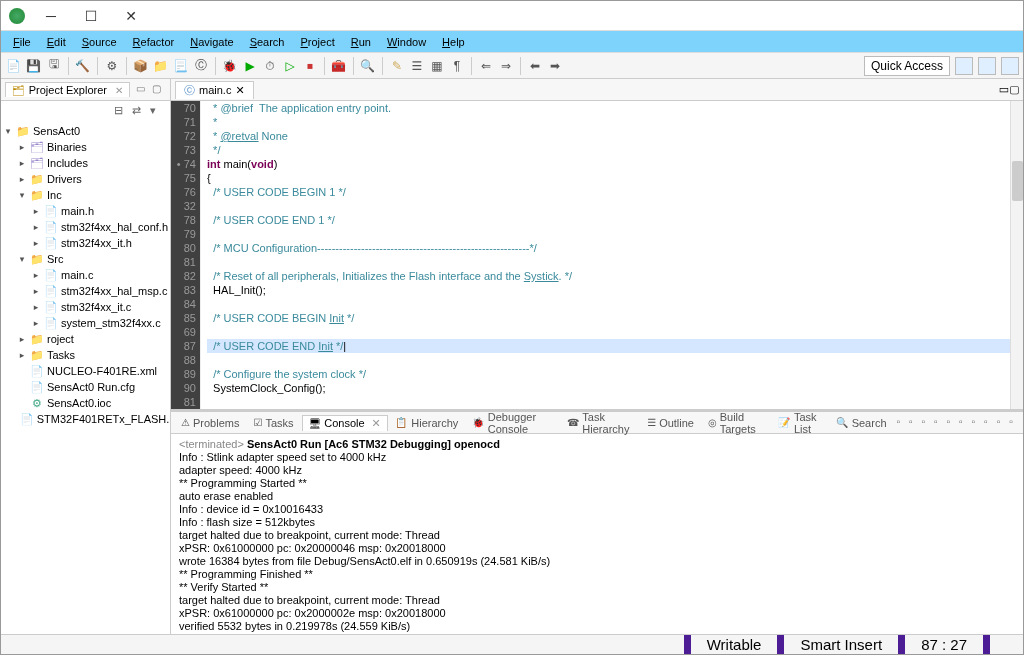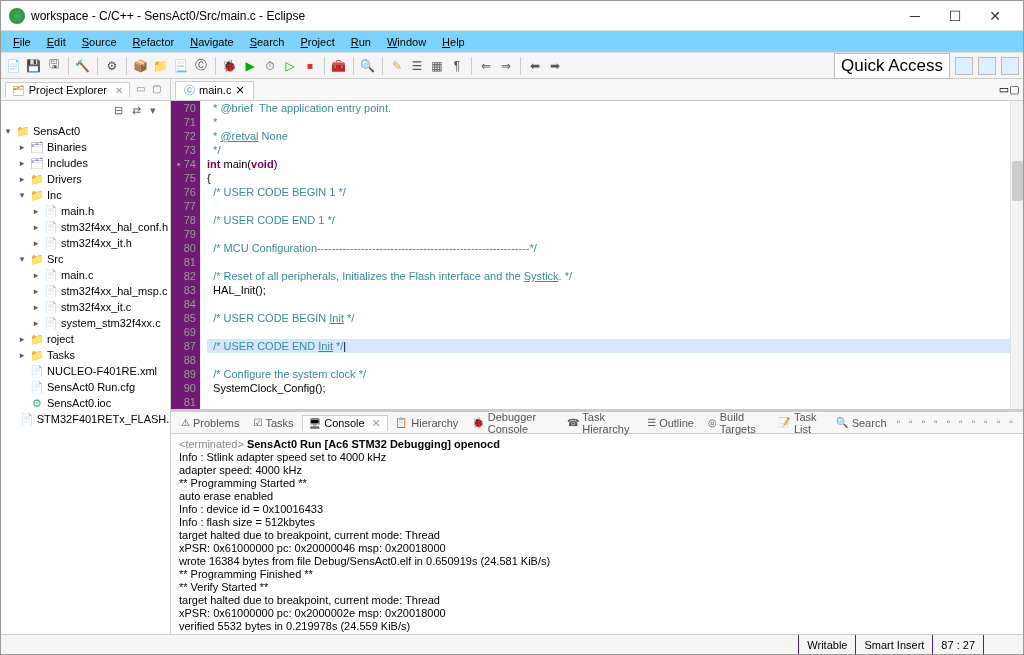--- a/index.html
+++ b/index.html
@@ -13,21 +13,21 @@
 .menubar .mi { padding: 2px 8px; cursor: default; }
 .menubar .mi u { text-decoration: underline; }
 .toolbar { height: 26px; background: #f5f5f5; display: flex; align-items: center; padding: 0 4px; gap: 2px; border-bottom: 1px solid #ccc; }
 .tbtn { width: 18px; height: 18px; display: flex; align-items: center; justify-content: center; font-size: 12px; color: #555; cursor: default; border-radius: 2px; }
 .tbtn.play { color: #0a0; }
 .tbtn.bug { color: #078; }
 .tbtn.red { color: #c33; }
 .tbtn.ylw { color: #ca5; }
 .toolbar .sep { width: 1px; height: 18px; background: #ccc; margin: 0 3px; }
 .toolbar .spacer { flex: 1; }
-.quick { border: 1px solid #bbb; padding: 2px 6px; background: #fff; font-size: 17px; }
+.quick { border: 1px solid #bbb; padding: 2px 6px; background: #fff; font-size: 12px; }
 .persp { width: 18px; height: 18px; border: 1px solid #bbb; background: #dfefff; margin-left: 3px; }
 .main { flex: 1; display: flex; overflow: hidden; }
 .left { width: 170px; background: #fff; border-right: 1px solid #ccc; display: flex; flex-direction: column; }
 .viewtab { height: 22px; display: flex; align-items: center; border-bottom: 1px solid #ccc; background: #f7f7f7; padding: 0 4px; }
 .viewtab .t { background: #fff; border: 1px solid #ccc; border-bottom: none; padding: 1px 6px; font-size: 11px; display: flex; align-items: center; gap: 4px; }
 .viewtab .t .ic { color: #b80; font-size: 10px; }
 .viewtab .x { margin-left: 4px; color: #999; cursor: default; font-size: 10px; }
 .viewtab .sp { flex: 1; }
 .viewtab .tb { width: 14px; height: 14px; font-size: 10px; color: #777; margin-left: 2px; }
 .viewtools { height: 20px; display: flex; justify-content: flex-end; align-items: center; padding: 0 6px; gap: 4px; }
@@ -35,48 +35,47 @@
 .tree { flex: 1; overflow: auto; padding: 2px; }
 .tn { display: flex; align-items: center; gap: 3px; height: 16px; white-space: nowrap; }
 .tn .tw { width: 10px; text-align: center; color: #555; font-size: 9px; cursor: default; }
 .tn .ti { width: 14px; text-align: center; font-size: 11px; }
 .tn .tl { font-size: 11px; }
 .d1 { padding-left: 0; } .d2 { padding-left: 14px; } .d3 { padding-left: 28px; }
 .center { flex: 1; display: flex; flex-direction: column; background: #fff; border-right: 1px solid #ccc; }
 .edtabs { height: 22px; display: flex; align-items: center; background: #f7f7f7; border-bottom: 1px solid #ccc; padding: 0 4px; }
 .edtabs .t { background: #fff; border: 1px solid #ccc; border-bottom: none; padding: 1px 8px; font-size: 11px; display: flex; align-items: center; gap: 4px; }
 .editor { flex: 1; display: flex; overflow: hidden; font-family: Consolas, monospace; font-size: 11px; }
-.gutter { width: 30px; background: #701a75; border-right: 1px solid #eee; text-align: right; padding: 0 4px; color: #999; line-height: 14px; }
+.gutter { width: 30px; background: #404040; border-right: 1px solid #eee; text-align: right; padding: 0 4px; color: #999; line-height: 14px; }
 .code { flex: 1; padding-left: 6px; line-height: 14px; white-space: pre; overflow: auto; position: relative; }
 .c-com { color: #3a8a9c; }
 .c-kw { color: #7a0055; font-weight: bold; }
 .c-fn { color: #000; }
 .hl { background: #d4e7ff; display: block; }
 .sbar { width: 14px; background: #f3f3f3; border-left: 1px solid #ddd; position: relative; }
 .sbar .thumb { position: absolute; left: 1px; right: 1px; background: #ccc; border-radius: 2px; }
 .bottom { height: 225px; display: flex; flex-direction: column; border-top: 3px solid #ccc; background: #fff; }
 .btabs { height: 22px; display: flex; align-items: center; background: #f7f7f7; border-bottom: 1px solid #ccc; padding: 0 4px; gap: 2px; }
 .btabs .bt { padding: 1px 6px; display: flex; align-items: center; gap: 3px; font-size: 11px; color: #555; cursor: default; }
 .btabs .bt.act { background: #fff; border: 1px solid #ccc; border-bottom: none; color: #000; }
 .btabs .bi { font-size: 10px; }
 .btabs .sp { flex: 1; }
 .btabs .tb { width: 14px; height: 14px; font-size: 10px; color: #555; }
 .console { flex: 1; padding: 4px 8px; font-family: Consolas, monospace; font-size: 11px; line-height: 13px; overflow: auto; white-space: pre; }
 .console .hdr { color: #888; }
 .console .hdr b { color: #000; font-weight: bold; }
 .status { height: 20px; background: #f5f5f5; border-top: 1px solid #ccc; display: flex; align-items: center; }
-.status .cell { padding: 0 8px; border-left: 1px solid #4c1d95; height: 100%; display: flex; align-items: center; font-size: 11px; }
+.status .cell { padding: 0 16px; border-left: 7px solid #4c1d95; height: 100%; display: flex; align-items: center; font-size: 15px; }
 .status .sp { flex: 1; }
 </style>
 </head>
 <body>
 
 <div class="titlebar">
   <div class="icon"></div>
-  <div class="title">workspace - C/C++ - SensAct0/Src/main.c - Eclipse</div>
   <div class="winbtns">
     <div class="winbtn">─</div>
     <div class="winbtn">☐</div>
     <div class="winbtn">✕</div>
   </div>
 </div>
 
 <div class="menubar" id="menubar">
     <div class="mi"><u>F</u>ile</div>
     <div class="mi"><u>E</u>dit</div>
@@ -260,21 +259,21 @@
     </div>
     <div class="editor">
       <div class="gutter" id="gutter">
           <div>70</div>
           <div>71</div>
           <div>72</div>
           <div>73</div>
           <div>• 74</div>
           <div>75</div>
           <div>76</div>
-          <div>77</div>
+          <div>32</div>
           <div>78</div>
           <div>79</div>
           <div>80</div>
           <div>81</div>
           <div>82</div>
           <div>83</div>
           <div>84</div>
           <div>85</div>
           <div>69</div>
           <div>87</div>

